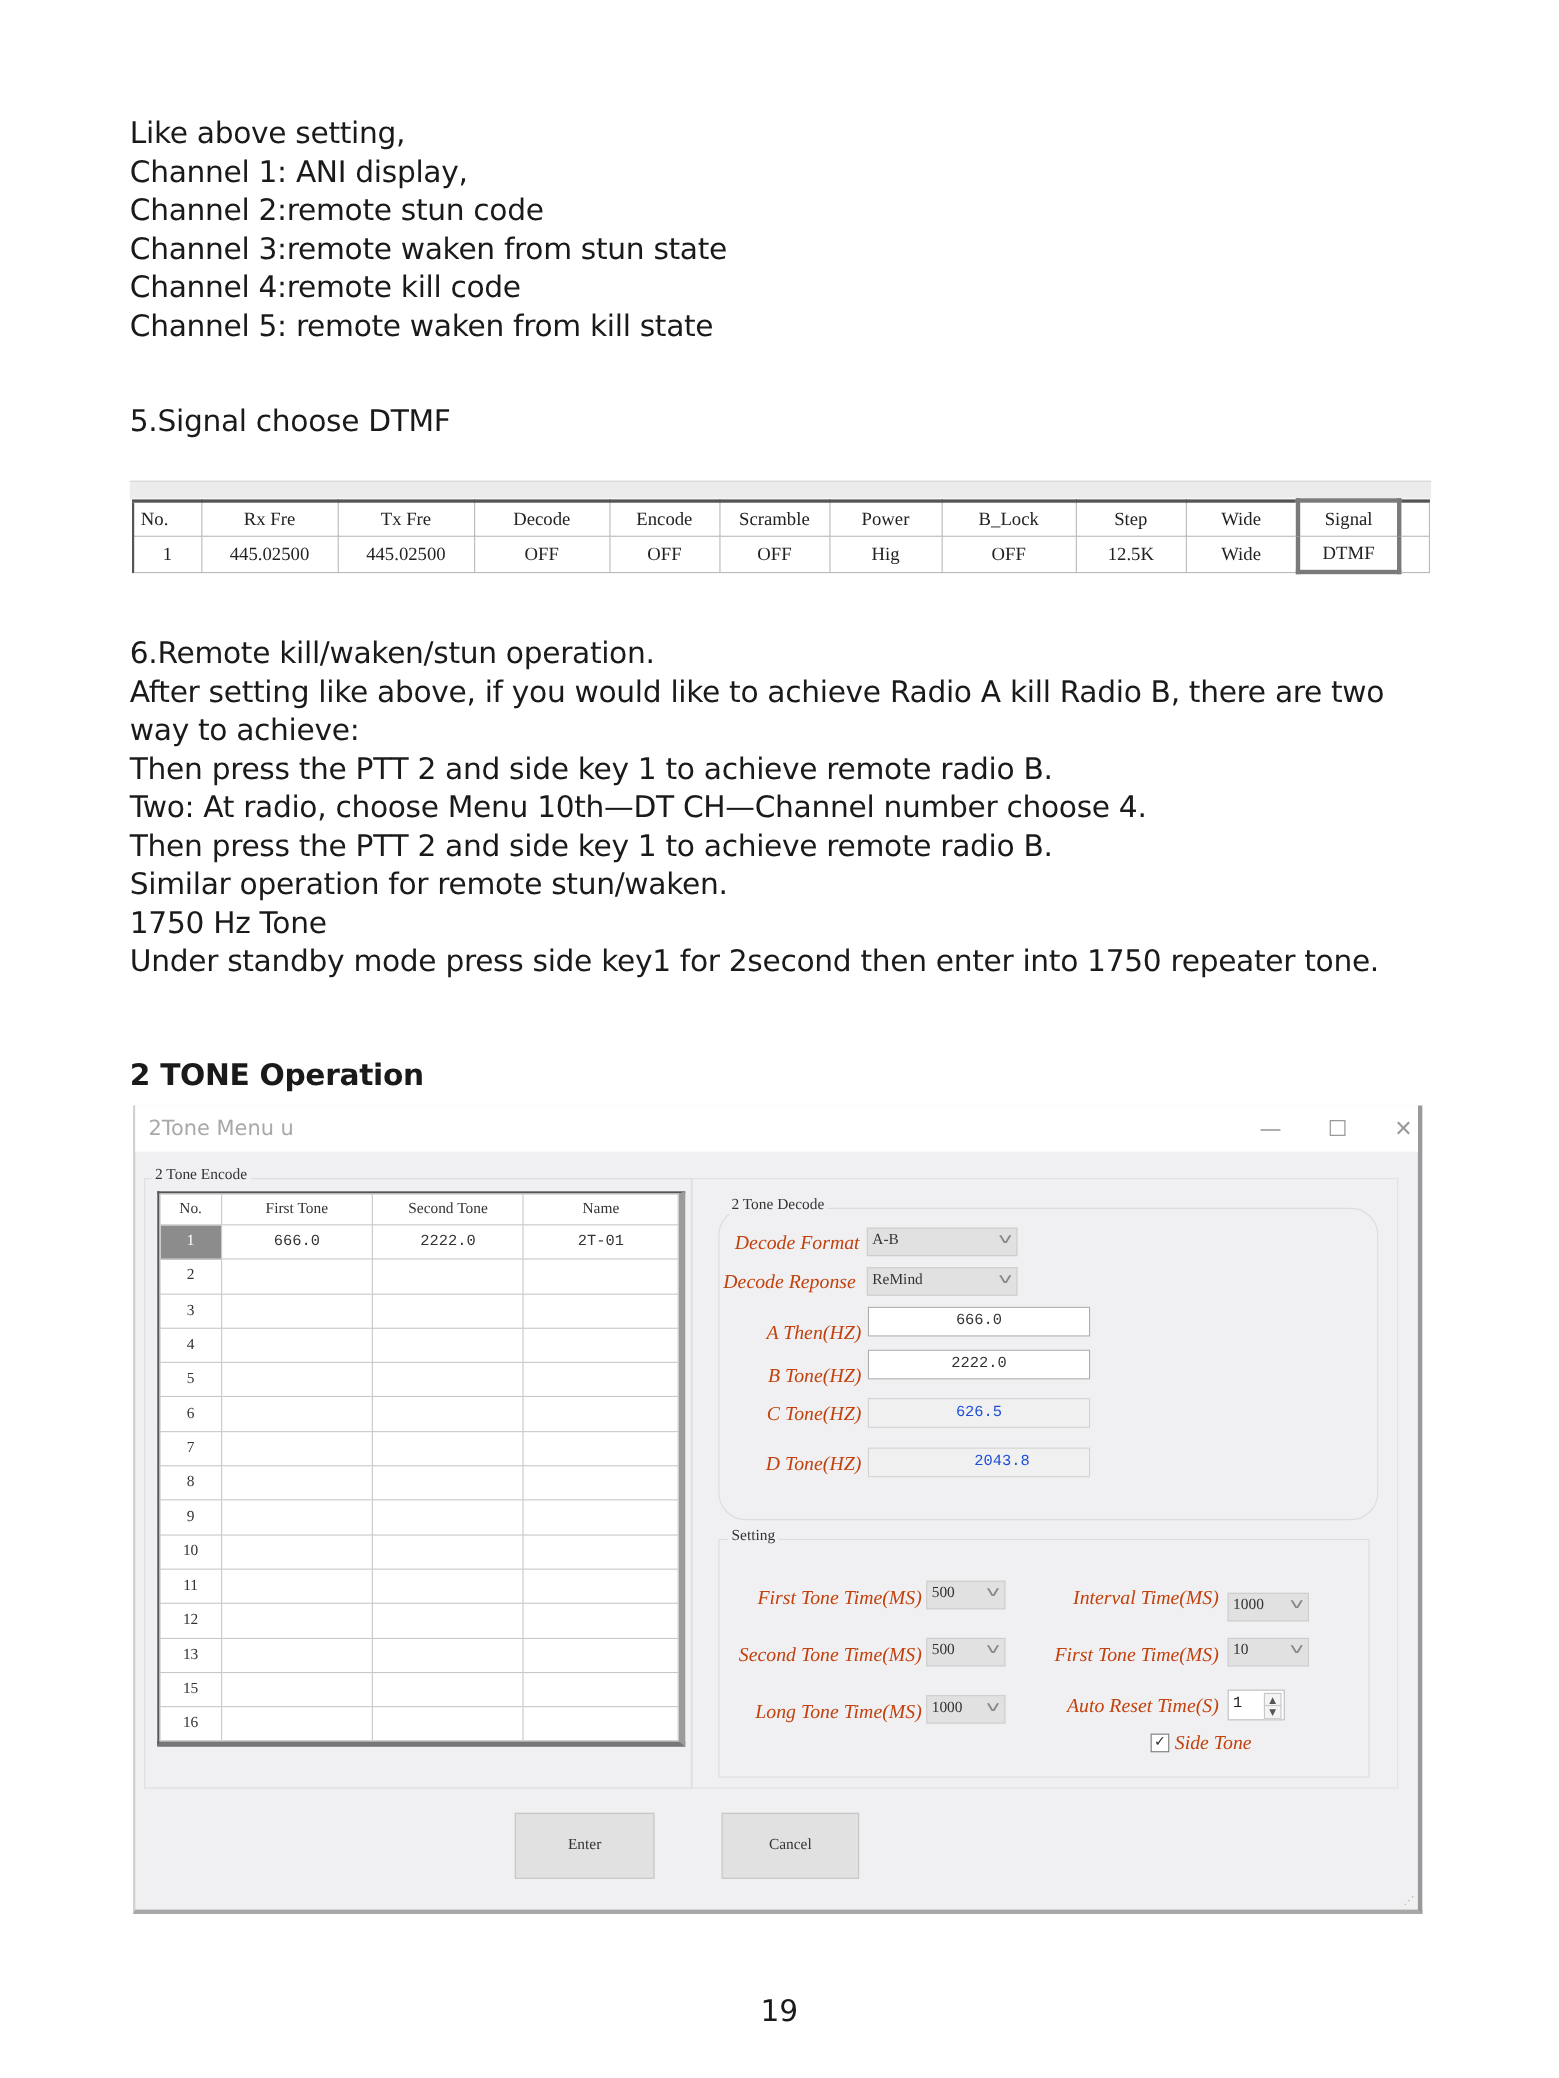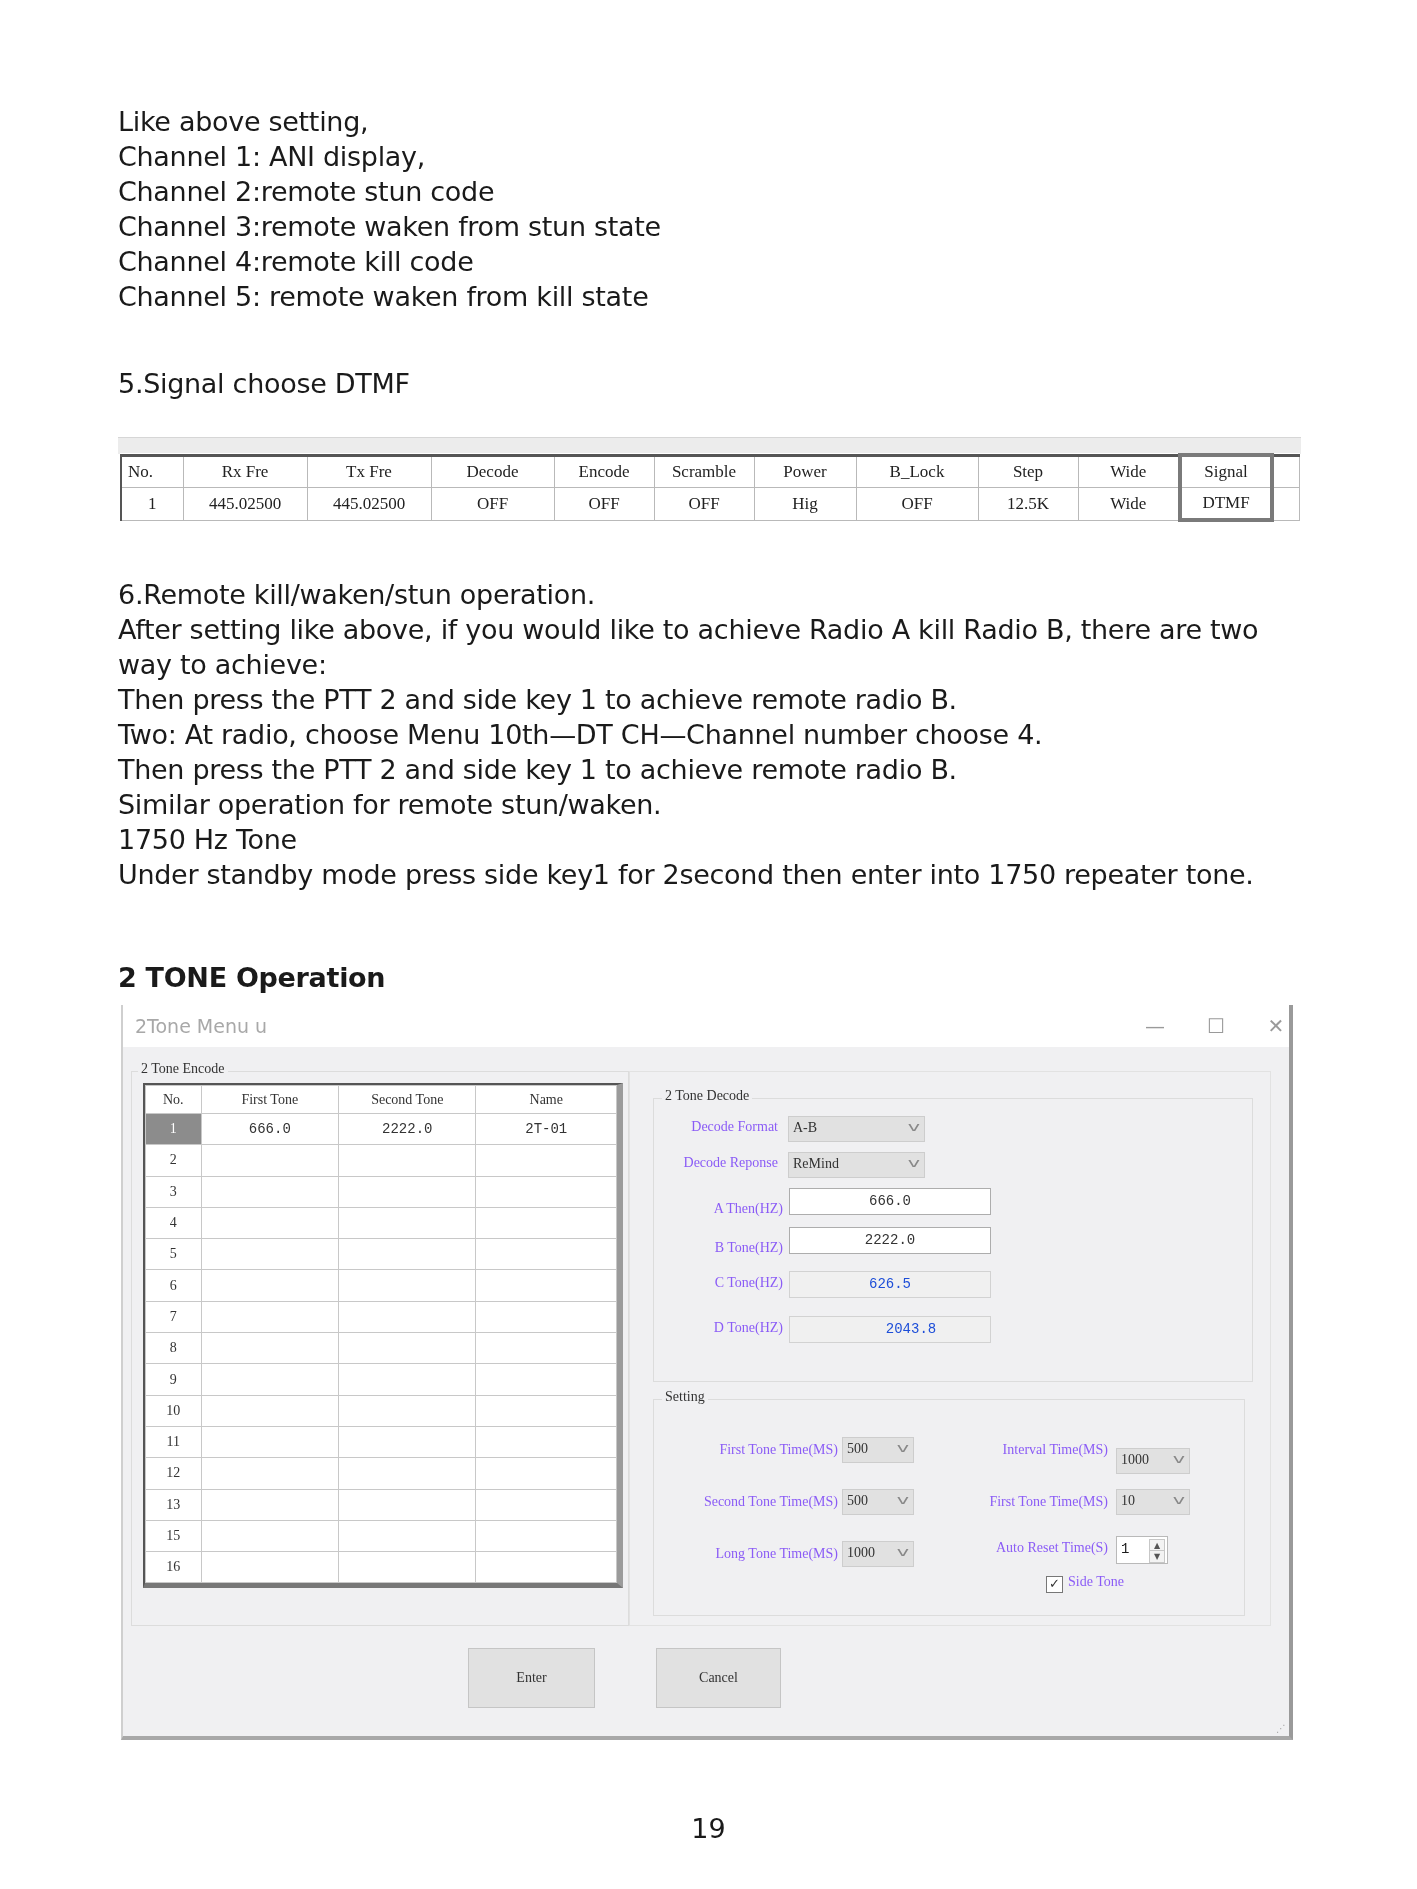--- a/index.html
+++ b/index.html
@@ -33,21 +33,21 @@
                  font-family: "Liberation Serif", "DejaVu Serif", serif; }
 
   #enc-table-wrap { position: absolute; left: 20px; top: 78px; width: 472px; border: 2px solid #555; border-right: 6px solid #9b9b9b; border-bottom: 5px solid #777; background: #fff; }
   #enc-table { border-collapse: collapse; width: 100%; table-layout: fixed; }
   #enc-table th, #enc-table td { border: 1px solid #c8c8c8; height: 30.3px; padding: 0; font-size: 14px; text-align: center; color: #333;
        font-family: "Liberation Serif", "DejaVu Serif", serif; font-weight: normal; }
   #enc-table th { height: 27px; }
   #enc-table td.sel { background: #8c8c8c; color: #fff; }
   #enc-table td.val { font-family: "Liberation Mono", "DejaVu Sans Mono", monospace; font-size: 14px; }
 
-  .lbl { position: absolute; font-size: 14px; color: #8b5cf6; font-family: "Liberation Serif", "DejaVu Serif", serif; white-space: nowrap; text-align: right; }
+  .lbl { position: absolute; font-size: 18px; color: #c2410c; font-family: "Liberation Serif", "DejaVu Serif", serif; white-space: nowrap; text-align: right; font-style: italic; }
   .combo { position: absolute; height: 26px; background: #e1e1e1; border: 1px solid #cdcdcd; box-sizing: border-box; font-size: 14px; color: #333; }
   .combo .v { position: absolute; left: 4px; top: 3px; font-family: "Liberation Serif", "DejaVu Serif", serif; }
   .combo .arrow { position: absolute; right: 6px; top: 2px; color: #888; font-size: 13px; transform: scaleX(1.6); }
   .tbox { position: absolute; height: 27px; background: #fff; border: 1px solid #adadad; box-sizing: border-box; text-align: center;
           font-family: "Liberation Mono", monospace; font-size: 14px; line-height: 25px; color: #333; }
   .tbox.disabled { background: #f0f0f0; border-color: #d2d2d2; color: #1d4ed8; text-align: center; }
   .spin { position: absolute; height: 28px; width: 52px; background: #fff; border: 1px solid #b9b9b9; box-sizing: border-box; font-size: 14px; }
   .spin .v { position: absolute; left: 4px; top: 4px; font-family: "Liberation Mono", monospace; }
   .spin .up, .spin .dn { position: absolute; right: 2px; width: 14px; height: 11px; font-size: 8px; line-height: 11px; text-align: center; color: #555; border: 1px solid #c7c7c7; background: #f3f3f3; }
   .spin .up { top: 2px; } .spin .dn { top: 13px; }
@@ -253,21 +253,21 @@
             <td class="val"></td>
             <td class="val"></td>
             <td class="val"></td>
           </tr>
         </tbody>
     </table>
   </div>
 
   <div class="group" style="left:506px; top:66px; width:640px; height:553px; border-color:#e2e2e2;"></div>
 
-  <div class="group" style="left:530px; top:93px; width:598px; height:282px;">
+  <div class="group" style="left:530px; top:93px; width:598px; height:282px;border-radius:25px;">
     <span class="group-label">2 Tone Decode</span>
   </div>
   <span class="lbl" style="left:545px; top:114px; width:110px;">Decode Format</span>
   <div class="combo" style="left:665px; top:111px; width:137px;">
     <span class="v">A-B</span>
     <span class="arrow">v</span>
   </div>
   <span class="lbl" style="left:530px; top:150px; width:125px;">Decode Reponse</span>
   <div class="combo" style="left:665px; top:147px; width:137px;">
     <span class="v">ReMind</span>

